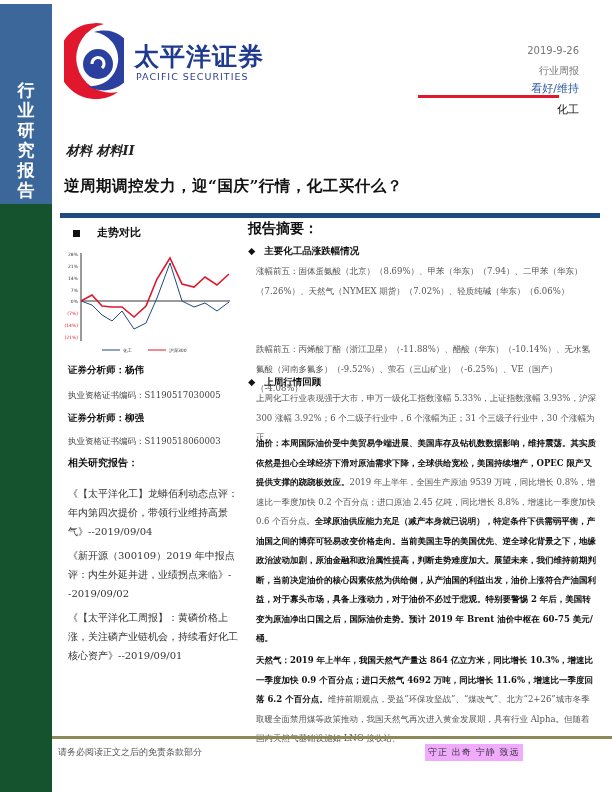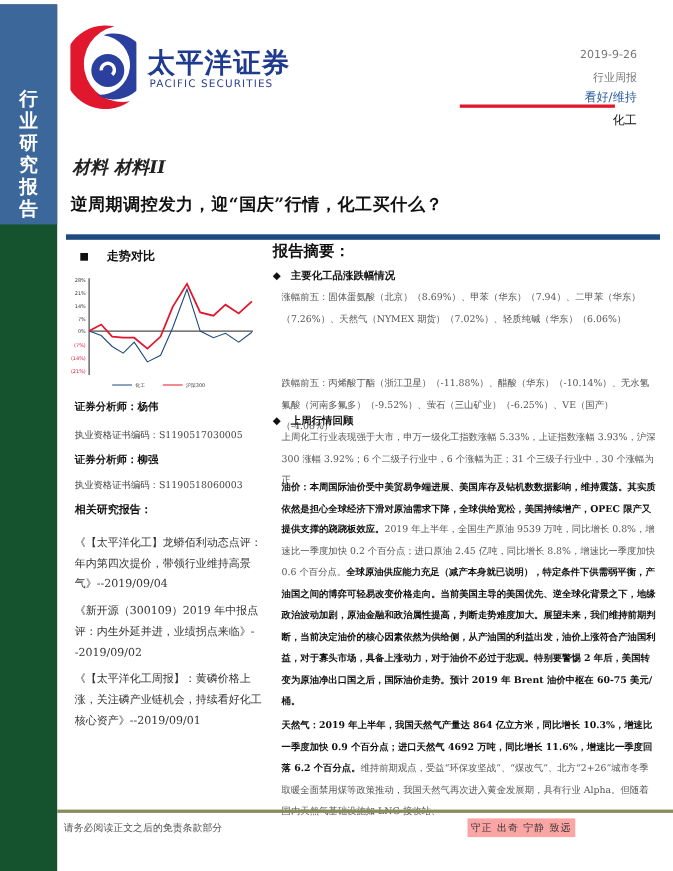--- a/index.html
+++ b/index.html
@@ -6,38 +6,38 @@
   body{width:612px;height:792px;position:relative;background:#fff;font-family:"DejaVu Sans","Liberation Sans",sans-serif;overflow:hidden;color:#333;}
   .sidebar{position:absolute;left:0;top:4px;width:52px;height:792px;background:#14532d;}
   .sidebar-top{position:absolute;left:0;top:0;width:52px;height:200px;background:#3c679b;}
   .side-title{position:absolute;left:13px;top:76px;width:26px;color:#fff;font-weight:bold;font-size:17px;line-height:20px;text-align:center;font-family:"DejaVu Serif",serif;}
   .side-company{position:absolute;left:19px;top:230px;width:14px;color:#fff;font-weight:bold;font-size:11px;line-height:13.6px;text-align:center;font-family:"DejaVu Serif",serif;}
   .logo{position:absolute;left:64px;top:18px;width:60px;height:82px;}
   .brand-cn{position:absolute;left:134px;top:40px;font-size:25px;font-weight:bold;color:#1f3b8f;letter-spacing:1px;}
   .brand-en{position:absolute;left:136px;top:71px;font-size:9.5px;color:#2b3f8f;letter-spacing:1px;}
   .meta{position:absolute;right:33px;text-align:right;font-size:10px;color:#777;}
   .red-line{position:absolute;left:418px;top:95px;width:141px;height:3px;background:#e0172d;}
-  .cat{position:absolute;left:66px;top:142px;font-size:16px;font-weight:bold;font-style:italic;color:#222;font-family:"DejaVu Serif",serif;}
+  .cat{position:absolute;left:66px;top:142px;font-size:13px;font-weight:bold;font-style:italic;color:#222;font-family:"DejaVu Serif",serif;}
   .main-title{position:absolute;left:64px;top:176px;font-size:15.5px;font-weight:bold;color:#111;font-family:"DejaVu Serif",serif;letter-spacing:0.5px;}
   .blue-bar{position:absolute;left:60px;top:213px;width:540px;height:5px;background:#1f4a7f;}
   .sec-left{position:absolute;left:73px;top:225px;font-size:11px;font-weight:bold;color:#111;font-family:Liberation Sans, sans-serif;}
   .sec-left .sq{display:inline-block;width:7px;height:7px;background:#111;margin-right:17px;vertical-align:middle;}
   .chart{position:absolute;left:62px;top:245px;width:178px;height:115px;}
   .analyst{position:absolute;left:68px;font-size:9.5px;color:#111;font-weight:bold;font-family:"DejaVu Serif",serif;}
   .license{position:absolute;left:68px;font-size:8.5px;color:#444;font-family:"DejaVu Serif",serif;}
   .related-title{position:absolute;left:68px;top:456px;font-size:10px;font-weight:bold;color:#111;font-family:"DejaVu Serif",serif;}
   .related{position:absolute;left:68px;width:170px;font-size:10px;line-height:19px;color:#333;font-family:"DejaVu Serif",serif;}
   .summary-title{position:absolute;left:248px;top:220px;font-size:14px;font-weight:bold;color:#111;font-family:"DejaVu Serif",serif;}
   .sub{position:absolute;left:248px;font-size:9.5px;font-weight:bold;color:#111;font-family:"DejaVu Serif",serif;}
   .sub .dia{margin-right:9px;}
   .para{position:absolute;left:256px;width:340px;font-size:8.5px;line-height:19.5px;color:#555;font-family:"DejaVu Serif",serif;}
   .para b{color:#111;}
   .footer-line{position:absolute;left:52px;top:736px;width:560px;height:3px;background:#8c8a5a;}
   .footer-left{position:absolute;left:58px;top:746px;font-size:9px;color:#555;font-family:"DejaVu Serif",serif;}
-  .footer-right{position:absolute;left:425px;top:744px;font-size:9px;color:#333;background:#fca5a5;padding:2px 3px;font-family:"DejaVu Serif",serif;letter-spacing:1px;}
+  .footer-right{position:absolute;left:425px;top:744px;font-size:9px;color:#333;background:#f0abfc;padding:2px 3px;font-family:"DejaVu Serif",serif;letter-spacing:1px;}
 </style>
 </head>
 <body>
 
 <div class="sidebar">
   <div class="sidebar-top"></div>
   <div class="side-title">行业研究报告</div>
 </div>
 
 <svg class="logo" viewBox="0 0 60 82">

